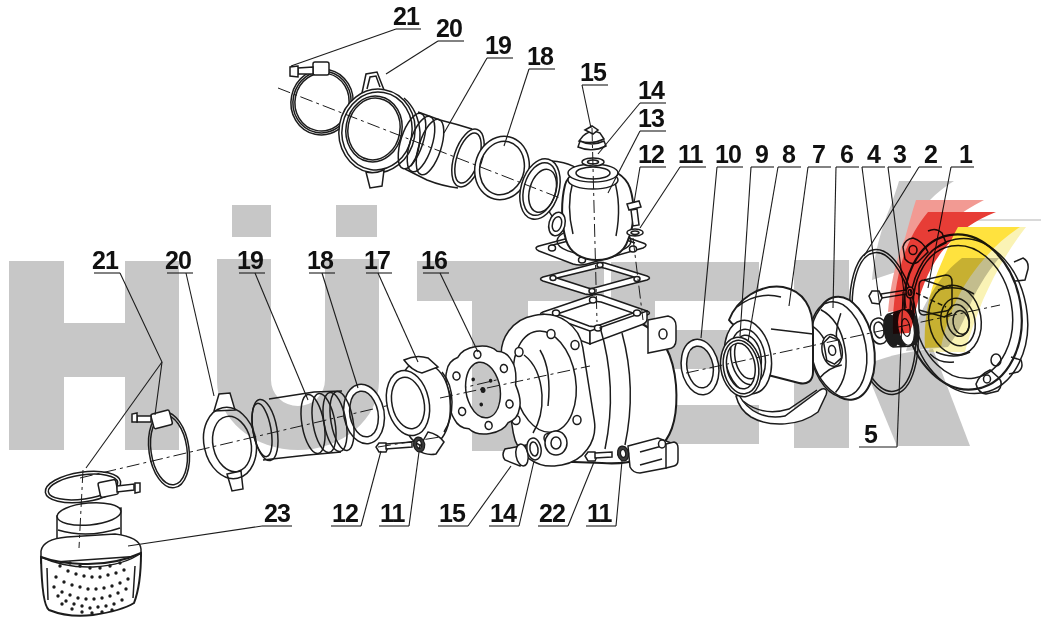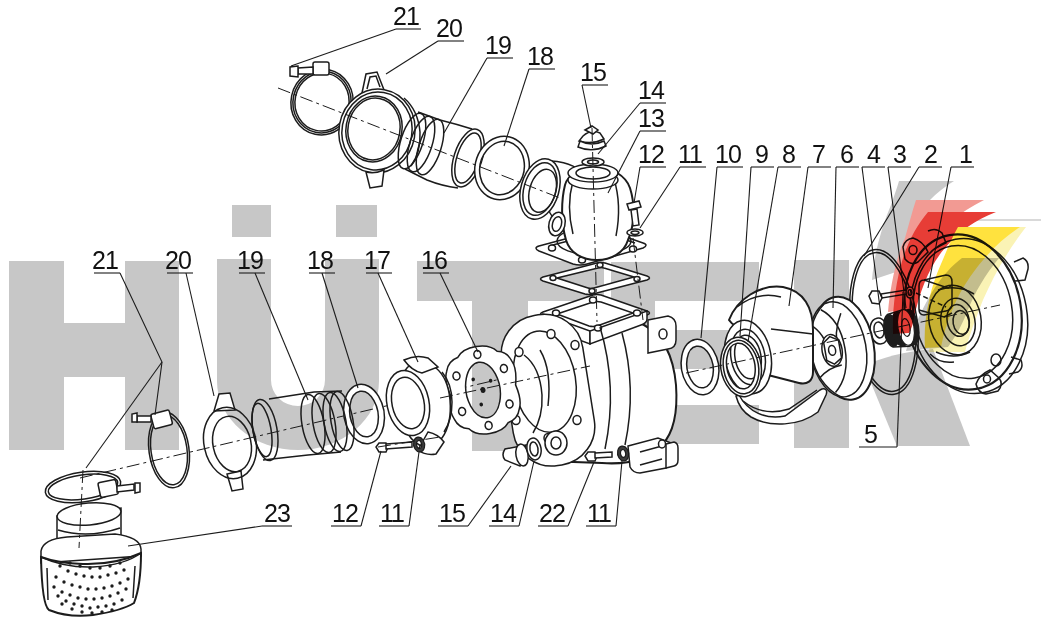--- a/index.html
+++ b/index.html
@@ -1,16 +1,16 @@
 <!DOCTYPE html>
 <html><head>
 <meta charset="utf-8">
 <style>
 html,body{margin:0;padding:0;background:#fff;}
-#wrap{width:1041px;height:631px;position:relative;overflow:hidden;background:#ec4899;}
+#wrap{width:1041px;height:631px;position:relative;overflow:hidden;background:#ec4899;font-weight:bold;}
 text{font-family:"Liberation Sans",sans-serif;fill:#111;letter-spacing:-1px;}
 .ln{stroke:#1c1c1c;fill:none;stroke-width:1.5;}
 .lnf{stroke:#1c1c1c;fill:#fff;stroke-width:1.5;}
 .lead{stroke:#1c1c1c;fill:none;stroke-width:1.1;}
 .ax{stroke:#1c1c1c;fill:none;stroke-width:1;stroke-dasharray:13 4 3 4;}
 </style>
 </head>
 <body>
 <div id="wrap">
 <svg width="1041" height="631" viewBox="0 0 1041 631">

